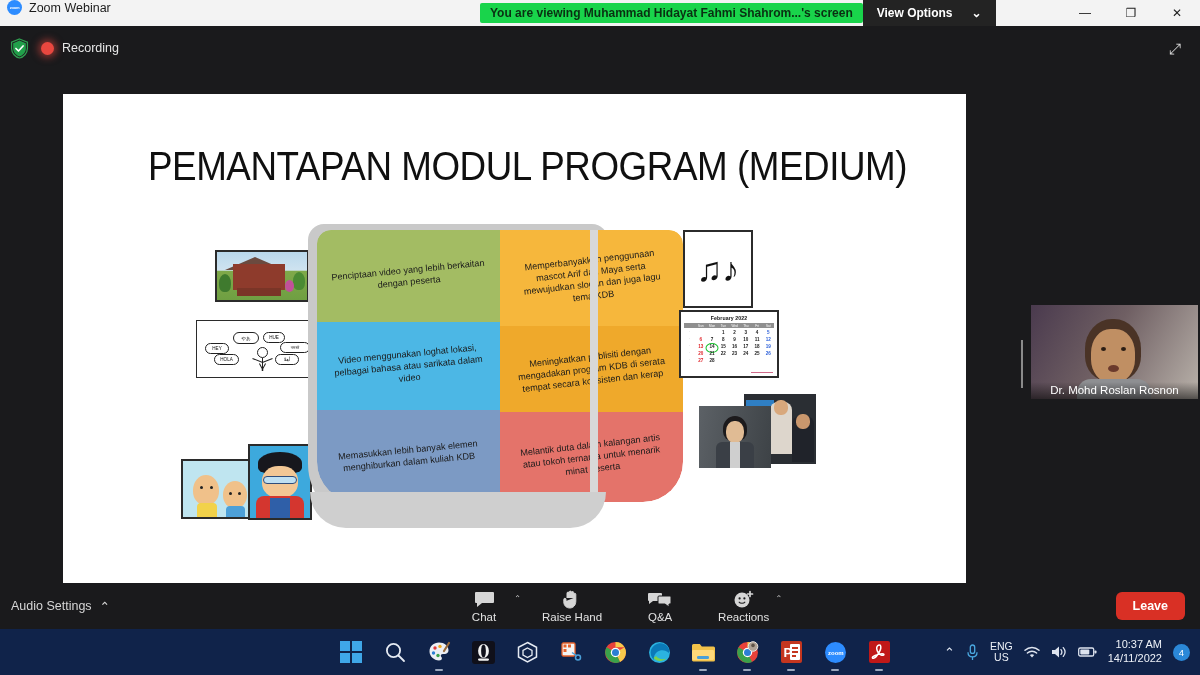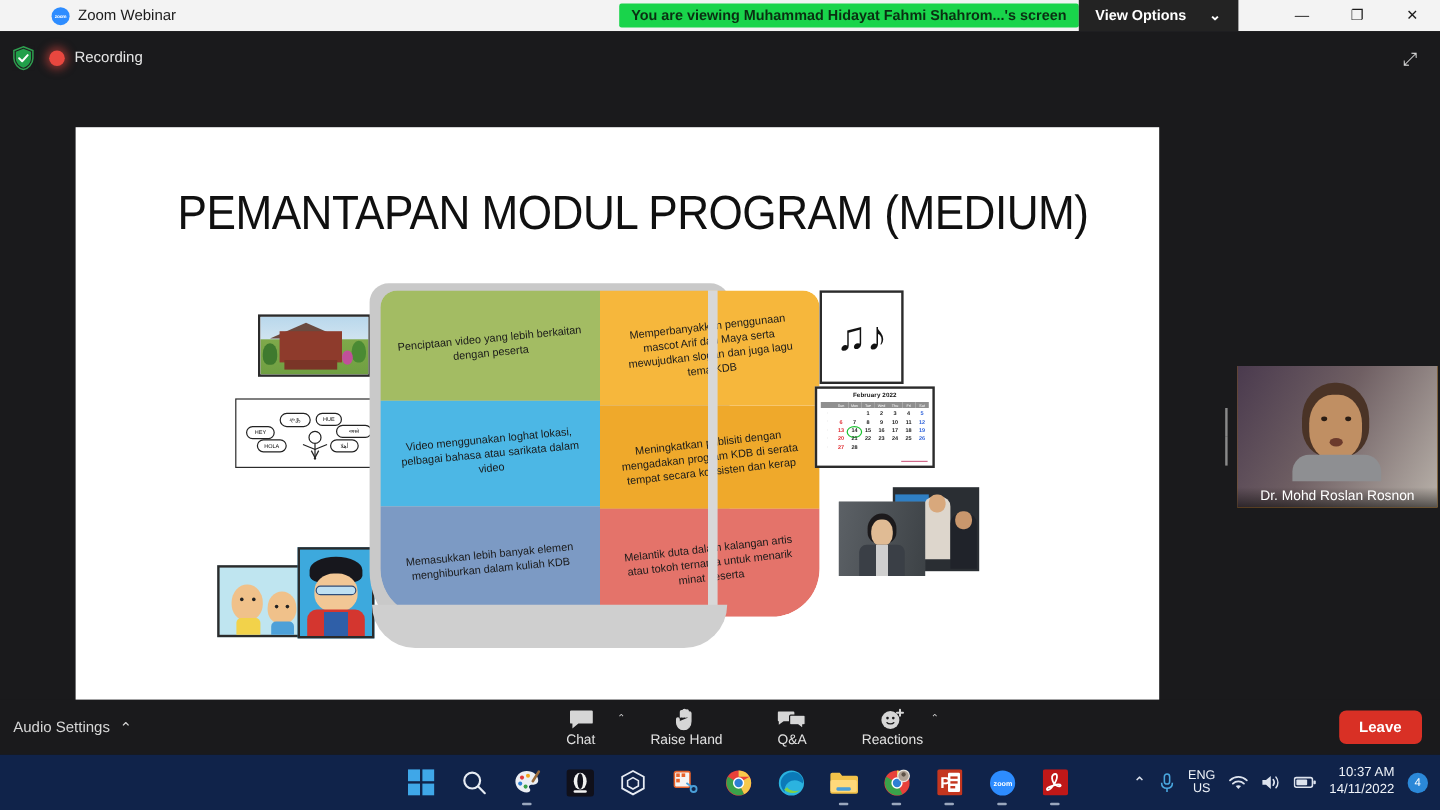--- a/index.html
+++ b/index.html
@@ -6,21 +6,21 @@
   html,body { width:1200px; height:675px; overflow:hidden; }
   body {
     font-family:"Liberation Sans", sans-serif;
     background:#0f1012;
   }
   .app { position:relative; width:1200px; height:675px; }
 
   
   .titlebar {
     position:absolute; top:0; left:0; width:1200px; height:26px;
-    background:#f3f3f3; display:flex; align-items:center;padding-left:36px;
+    background:#f3f3f3; display:flex; align-items:flex-start;
   }
   .tb-left { display:flex; align-items:center; gap:7px; padding-left:7px; width:480px; }
   .zoom-logo {
     width:15px; height:15px; border-radius:50%;
     background:#2d8cff; display:flex; align-items:center; justify-content:center;
     font-size:4px; color:#fff; font-weight:bold; letter-spacing:-.2px;
   }
   .tb-title { font-size:12.5px; color:#1b1b1b; }
   .tb-center { display:flex; align-items:center; height:26px; }
   .viewing-banner {
@@ -58,21 +58,21 @@
     box-shadow:0 0 7px 3px rgba(232,71,63,.5);
   }
   .rec-label { color:#e6e6e6; font-size:12.5px; }
   .expand-btn {
     position:absolute; right:14px; top:12px; width:22px; height:22px;
     color:#d8d8d8; font-size:15px; display:flex; align-items:center; justify-content:center;
   }
 
   
   .slide {
-    position:absolute; left:63px; top:80px; width:903px; height:511px;
+    position:absolute; left:63px; top:68px; width:903px; height:511px;
     background:#ffffff; overflow:hidden;
   }
   .slide-title {
     position:absolute; left:85px; top:50px; width:760px;
     font-family:"Liberation Sans", sans-serif;
     font-size:40px; letter-spacing:-0.5px; color:#101010;
     transform:scaleX(0.92); transform-origin:left center;
     white-space:nowrap;
   }
   .book-shadow {
@@ -160,21 +160,21 @@
     position:absolute; left:50%; top:50%; transform:translate(-50%,-50%);
     width:13px; height:10px; border:1.6px solid #19c22e; border-radius:50%;
   }
   .cal-foot { position:absolute; right:4px; bottom:3px; width:22px; height:1px; background:#d06a8a; }
 
   .ph-men { left:681px; top:300px; width:72px; height:70px; border:none; background:#2a2e33; }
   .ph-man { left:636px; top:312px; width:72px; height:62px; border:none; background:#53585c; }
 
   
   .pv {
-    position:absolute; right:2px; top:279px; width:167px; height:118px; background:#a16207; overflow:hidden;
+    position:absolute; right:2px; top:279px; width:167px; height:94px; background:#a16207; overflow:hidden;
   }
   .pv-bg { position:absolute; inset:0; background:linear-gradient(120deg,#4a3a4e 0%,#6f5f63 45%,#b9b2aa 100%); }
   .pv-name {
     position:absolute; left:0; bottom:0; width:100%;
     font-size:11.5px; color:#fff; padding:2px 6px 3px 6px; text-align:center;
     background:linear-gradient(transparent,rgba(0,0,0,.55));
   }
   .pv-grip { position:absolute; right:175px; top:314px; width:4px; height:24px; }
   .pv-grip i { display:block; width:1.6px; height:24px; background:#8a8a8a; float:left; margin-right:1.5px; }
 

